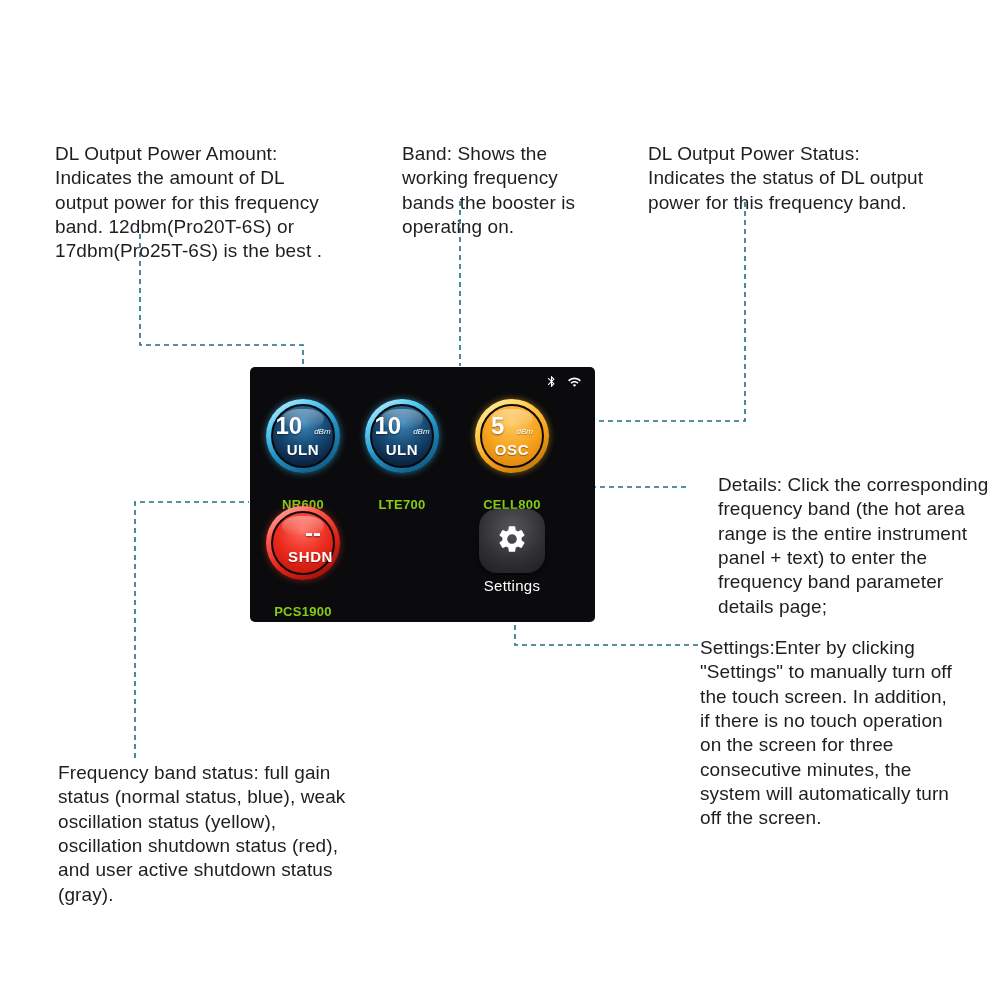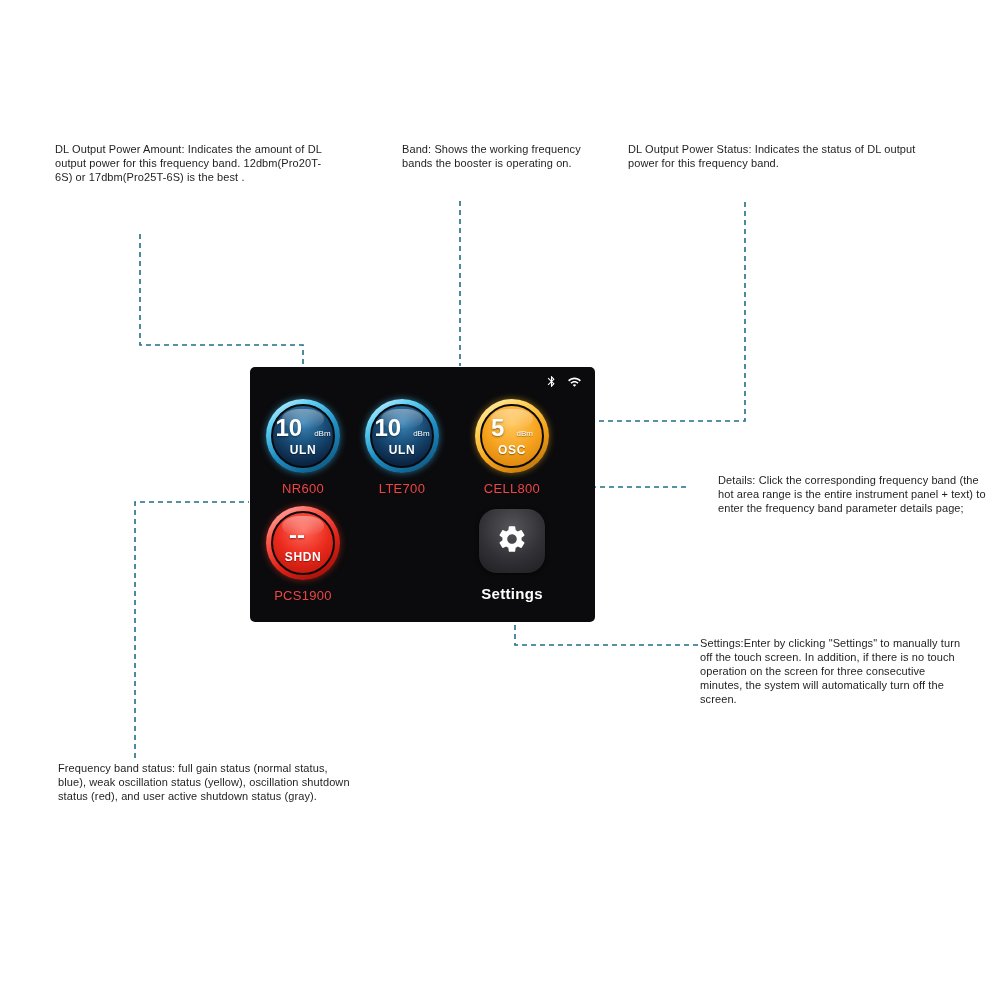--- a/index.html
+++ b/index.html
@@ -1,21 +1,21 @@
 <!DOCTYPE html>
 <html><head>
 <meta charset="utf-8">
 <style>
   html,body{margin:0;padding:0;}
   body{
     width:1000px;height:1000px;position:relative;background:#ffffff;
     font-family:"Liberation Sans", sans-serif;color:#1c1c1c;overflow:hidden;
   }
   .annotation{
-    position:absolute;font-size:11px;line-height:1.28;color:#1e1e1e;
+    position:absolute;font-size:19px;line-height:1.28;color:#1e1e1e;
     letter-spacing:.1px;
   }
   #leads{position:absolute;left:0;top:0;width:1000px;height:1000px;pointer-events:none;}
   #leads polyline{fill:none;stroke:#1f6e84;stroke-width:1.6;stroke-dasharray:5 4;}
 
   .panel{
     position:absolute;left:250px;top:367px;width:345px;height:255px;
     background:#0b0b0d;border-radius:5px;
   }
   .status-icons{position:absolute;top:7px;right:12px;display:flex;gap:8px;align-items:center;}
@@ -39,57 +39,57 @@
     content:'';position:absolute;top:3px;left:9px;right:9px;height:20px;
     border-radius:50% / 60%;
     background:linear-gradient(180deg,rgba(255,255,255,.38),rgba(255,255,255,0));
     pointer-events:none;
   }
   .dial.blue{background:linear-gradient(150deg,#e6f9ff 0%,#5fd0f5 25%,#1f8fc4 55%,#0a4a73 100%);box-shadow:0 0 7px rgba(70,190,240,.55);}
   .dial.blue .dial-inner{background:radial-gradient(circle at 50% 28%,#3b86b8 0%,#174a74 45%,#0b2544 78%,#081a33 100%);}
   .dial.orange{background:linear-gradient(150deg,#fff3c0 0%,#ffd052 30%,#f5a11a 60%,#b06a06 100%);box-shadow:0 0 7px rgba(250,180,40,.5);}
   .dial.orange .dial-inner{background:radial-gradient(circle at 50% 28%,#ffc85e 0%,#f7a41f 50%,#d47c07 100%);}
   .dial.red{background:linear-gradient(150deg,#ffc2bd 0%,#ff5a4e 30%,#e02318 60%,#8f0b05 100%);box-shadow:0 0 7px rgba(240,60,40,.5);}
-  .dial.red .dial-inner{background:radial-gradient(circle at 50% 28%,#ff6a5c 0%,#ea2a1c 50%,#b81208 100%);}
+  .dial.red .dial-inner{background:radial-gradient(circle at 50% 28%,#ff6a5c 0%,#ea2a1c 50%,#b81208 100%);align-items:flex-end;}
   .dial.gray{background:linear-gradient(150deg,#ffffff 0%,#e0e0e0 30%,#aaaaaa 60%,#6f6f6f 100%);box-shadow:0 0 6px rgba(200,200,200,.4);}
   .dial.gray .dial-inner{background:radial-gradient(circle at 50% 28%,#e4e4e4 0%,#a8a8a8 45%,#5f5f5f 100%);}
 
   .value-row{display:flex;align-items:flex-end;justify-content:center;}
   .val{font-size:24px;font-weight:bold;line-height:1;text-shadow:0 1px 2px rgba(0,0,0,.45);}
-  .unit{font-size:8px;margin-left:12px;margin-bottom:2px;text-shadow:0 1px 1px rgba(0,0,0,.4);}
-  .dial-status{font-size:12px;font-weight:bold;margin-top:3px;letter-spacing:.6px;text-shadow:0 1px 1px rgba(0,0,0,.4);}
+  .unit{font-size:8px;margin-left:12px;margin-bottom:2px;text-shadow:0 1px 1px rgba(0,0,0,.4);font-style:italic;}
+  .dial-status{font-size:15px;font-weight:bold;margin-top:3px;letter-spacing:.6px;text-shadow:0 1px 1px rgba(0,0,0,.4);}
 
-  .band-label{margin-top:8px;font-size:13px;font-weight:normal;color:#ef4444;letter-spacing:.3px;}
+  .band-label{margin-top:24px;font-size:13px;font-weight:bold;color:#84cc16;letter-spacing:.3px;}
 
   .gear-tile{
     width:66px;height:64px;border-radius:18px;
     background:radial-gradient(circle at 50% 30%,#57575b 0%,#323236 55%,#1e1e22 100%);
     display:flex;align-items:center;justify-content:center;
     box-shadow:0 1px 4px rgba(0,0,0,.7);
     margin-top:3px;
   }
-  .settings-label{margin-top:12px;font-size:15px;font-weight:bold;color:#ffffff;letter-spacing:.3px;}
+  .settings-label{margin-top:4px;font-size:15px;font-weight:normal;color:#ffffff;letter-spacing:.3px;}
 </style>
 </head>
 <body>
 
 <svg id="leads" viewBox="0 0 1000 1000">
   <polyline points="140,234 140,345 303,345 303,416"></polyline>
   <polyline points="460,201 460,366"></polyline>
   <polyline points="745,202 745,421 553,421"></polyline>
   <polyline points="686,487 545,487"></polyline>
   <polyline points="698,645 515,645 515,611"></polyline>
   <polyline points="135,758 135,502 249,502"></polyline>
 </svg>
 
 <div class="annotation" style="left:55px;top:142px;width:272px;">DL Output Power Amount: Indicates the amount of DL output power for this frequency band. 12dbm(Pro20T-6S) or 17dbm(Pro25T-6S) is the best .</div>
 
 <div class="annotation" style="left:402px;top:142px;width:200px;">Band: Shows the working frequency bands the booster is operating on.</div>
 
-<div class="annotation" style="left:628px;top:142px;width:288px;">DL Output Power Status: Indicates the status of DL output power for this frequency band.</div>
+<div class="annotation" style="left:648px;top:142px;width:288px;">DL Output Power Status: Indicates the status of DL output power for this frequency band.</div>
 
 <div class="annotation" style="left:718px;top:473px;width:276px;">Details: Click the corresponding frequency band (the hot area range is the entire instrument panel + text) to enter the frequency band parameter details page;</div>
 
 <div class="annotation" style="left:700px;top:636px;width:262px;">Settings:Enter by clicking "Settings" to manually turn off the touch screen. In addition, if there is no touch operation on the screen for three consecutive minutes, the system will automatically turn off the screen.</div>
 
 <div class="annotation" style="left:50px;top:761px;width:298px;margin-left:8px;">Frequency band status: full gain status (normal status, blue), weak oscillation status (yellow), oscillation shutdown status (red), and user active shutdown status (gray).</div>
 
 <div class="panel">
 
   <div class="status-icons">

